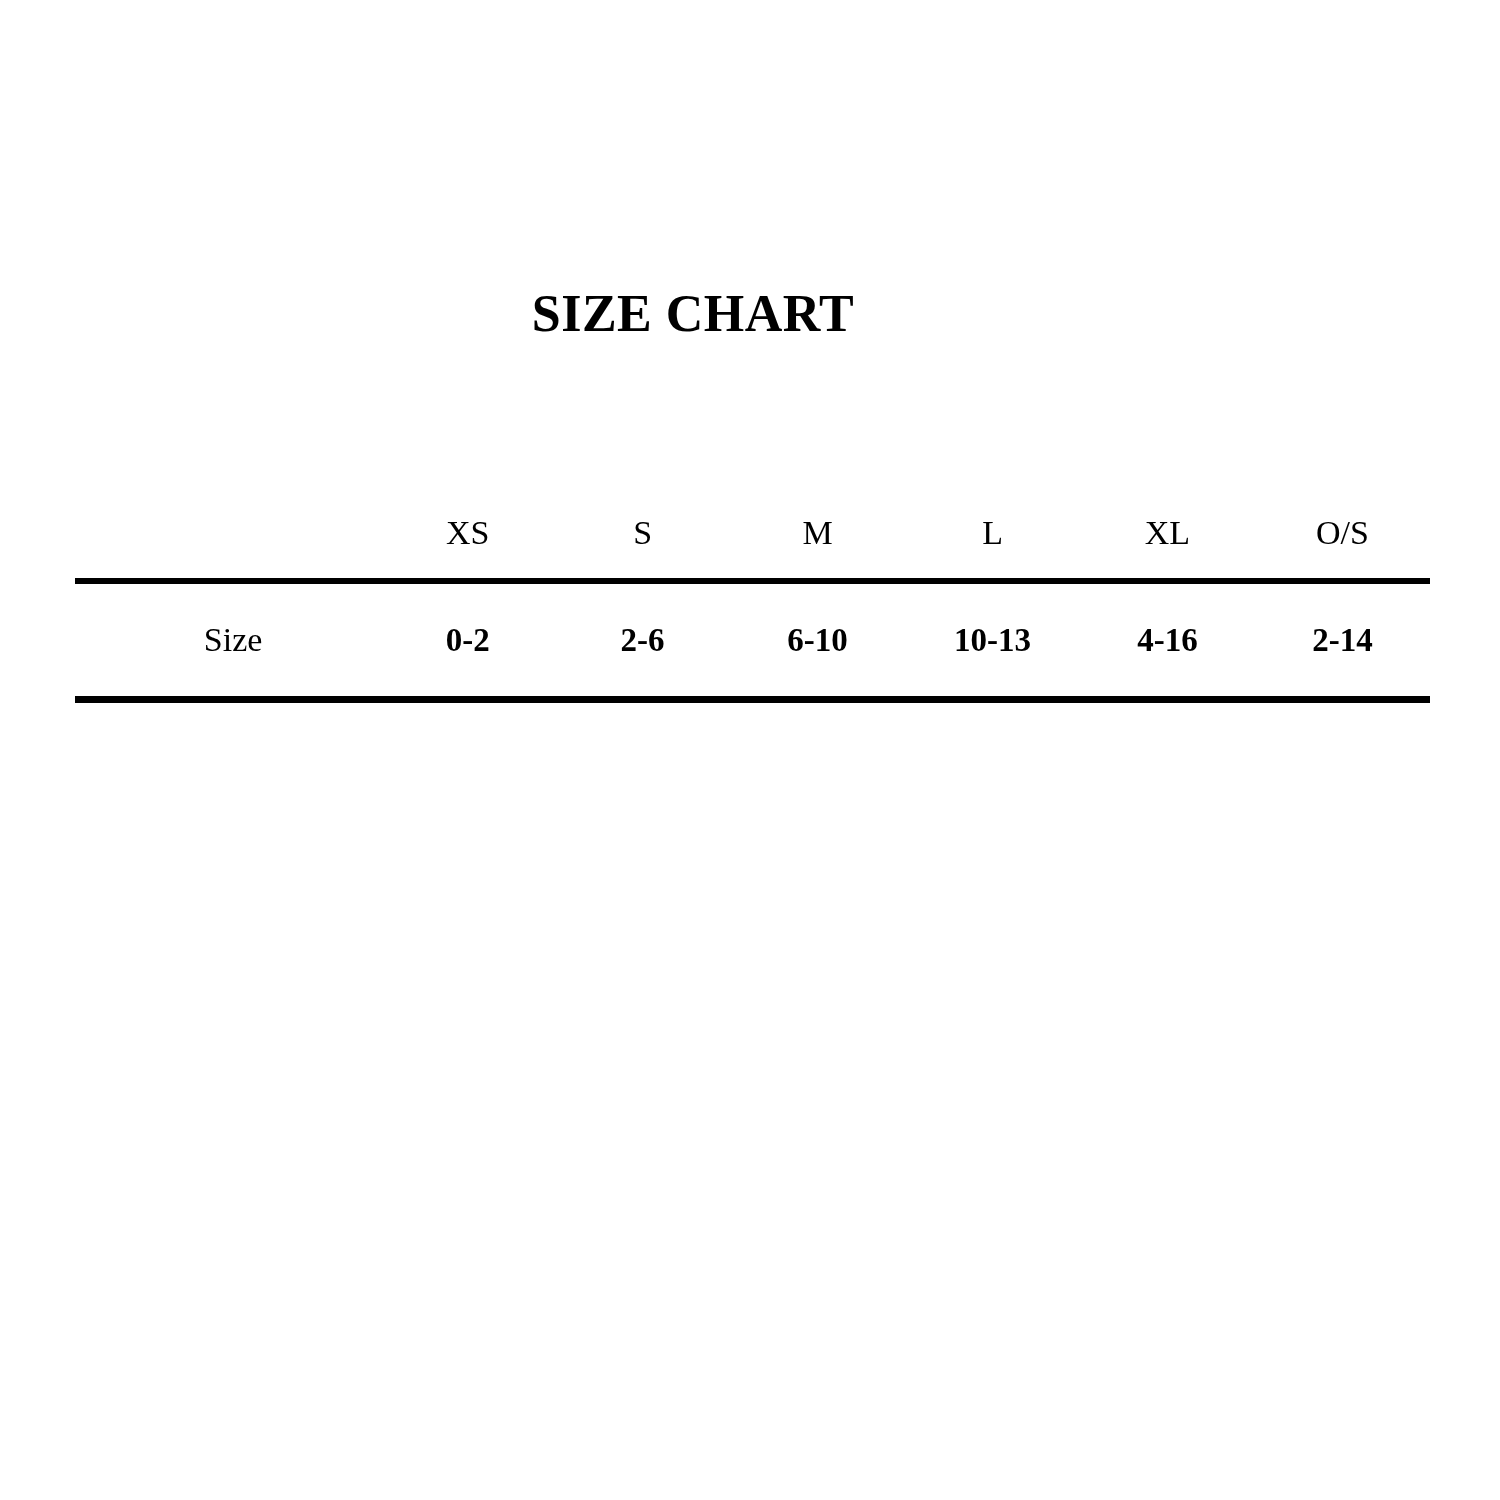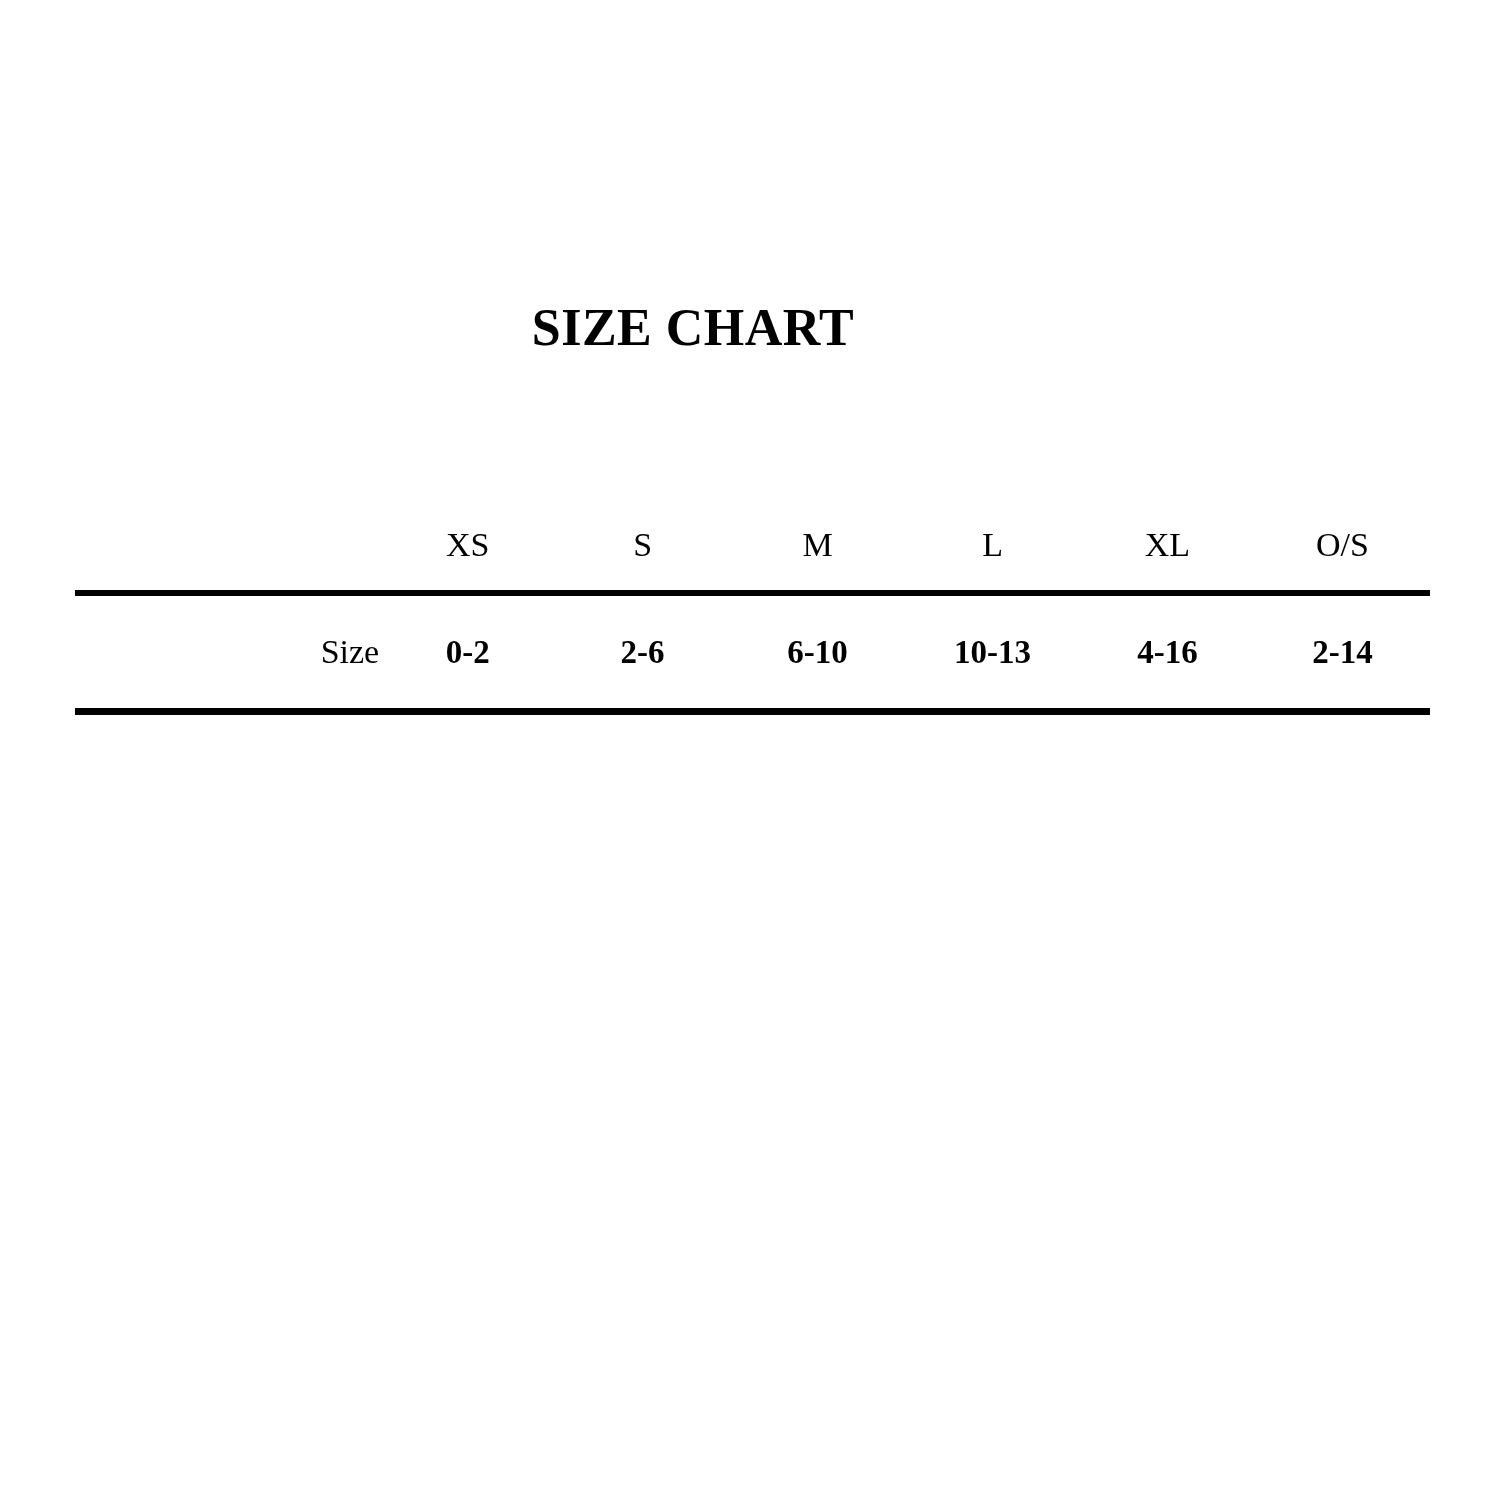--- a/index.html
+++ b/index.html
@@ -16,31 +16,31 @@
     overflow: hidden;
   }
   .page {
     width: 1500px;
     height: 1500px;
     box-sizing: border-box;
     position: relative;
   }
   .title {
     position: absolute;
-    top: 298px;
+    top: 284px;
     left: 0;
     width: 1386px;
     text-align: center;
     font-size: 52px;
     font-weight: bold;
     letter-spacing: 0.5px;
   }
   .table-wrap {
     position: absolute;
-    top: 520px;
+    top: 508px;
     left: 75px;
     width: 1355px;
   }
   table.size-chart {
     width: 100%;
     border-collapse: collapse;
     table-layout: fixed;
   }
   table.size-chart col.label-col { width: 22.5%; }
   table.size-chart col.data-col { width: 12.9%; }
@@ -65,21 +65,21 @@
     border-bottom: 7px solid #000;
   }
   table.size-chart tbody td {
     height: 110px;
     font-size: 33px;
     text-align: center;
     font-weight: bold;
     vertical-align: middle;
   }
   table.size-chart tbody td.row-label {
-    text-align: right;
+    text-align: center;
     font-weight: normal;
     font-size: 34px;
     padding-left: 12px;
   }
 </style>
 </head>
 <body>
 
 <div class="page">
 

